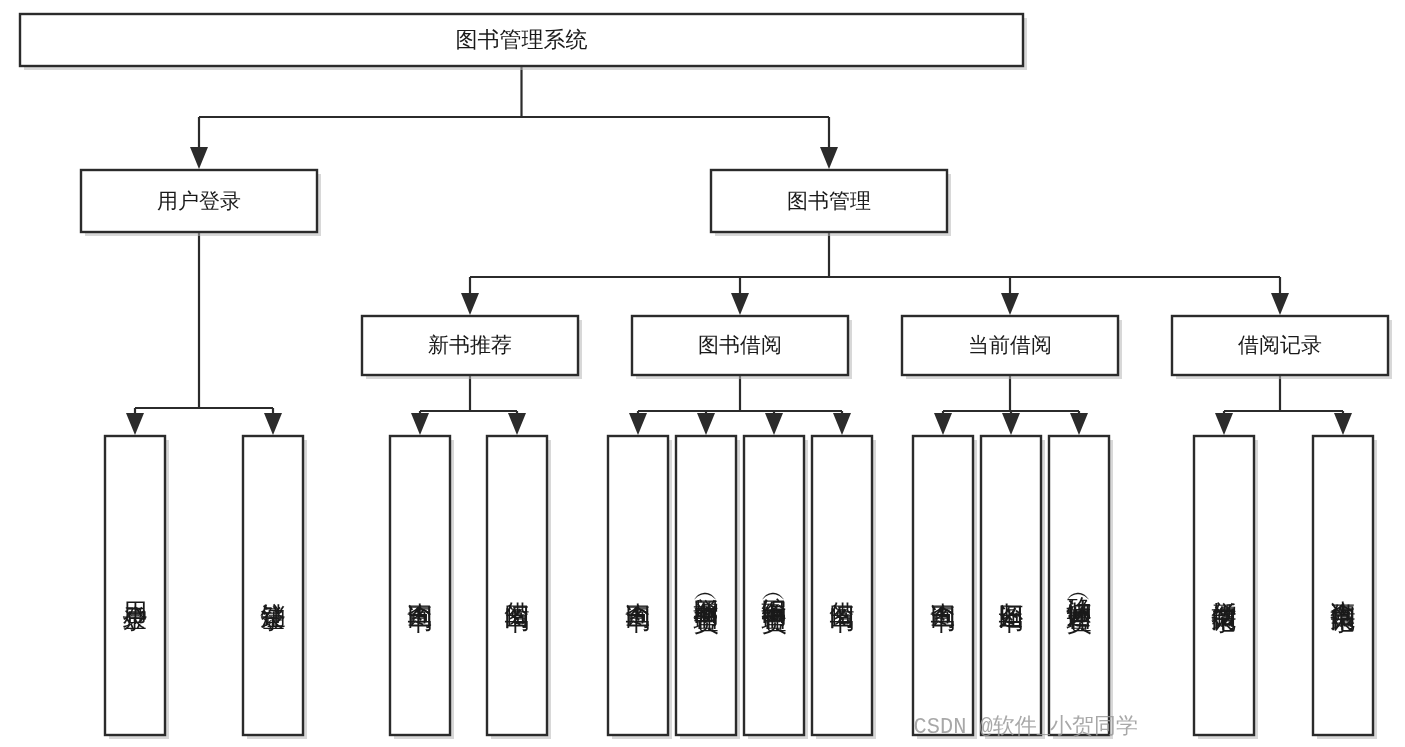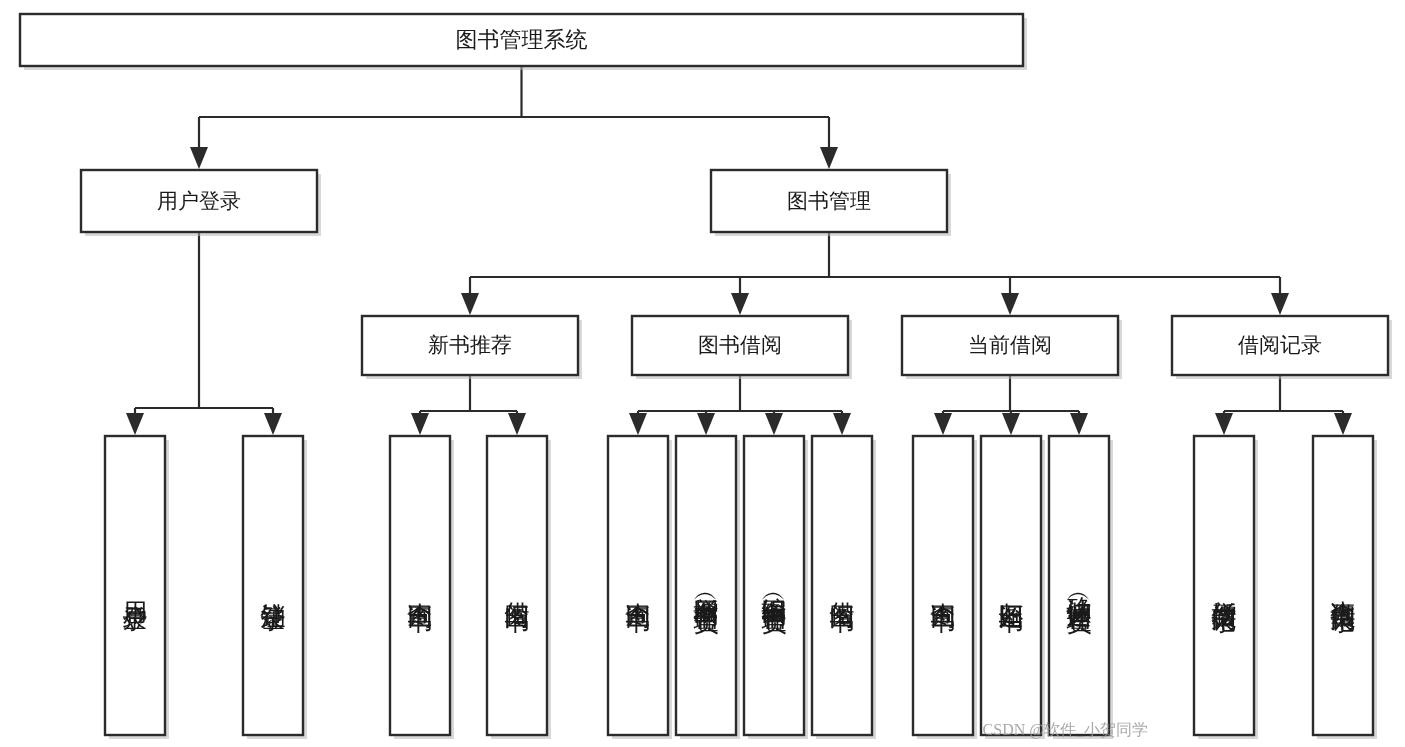--- a/index.html
+++ b/index.html
@@ -11,21 +11,20 @@
     width: 1405px;
     height: 747px;
     font-family: "Liberation Sans", sans-serif;
     overflow: hidden;
   }
   #diagram-root {
     position: relative;
     width: 1148px;
     height: 747px;
     background: #ffffff;
-    padding-left: 10px;
   }
   svg.flow {
     position: absolute;
     top: 0;
     left: 0;
     width: 1405px;
     height: 747px;
   }
   .node-box {
     fill: #ffffff;
@@ -70,22 +69,22 @@
     color: #1a1a1a;
     letter-spacing: 2px;
     text-align: center;
     pointer-events: none;
     white-space: nowrap;
   }
   .watermark {
     position: absolute;
     right: 10px;
     bottom: 6px;
-    font-family: Liberation Serif, serif;
-    font-size: 16px;
+    font-family: Liberation Mono, monospace;
+    font-size: 22px;
     color: #9a9a9a;
     opacity: 0.85;
     white-space: nowrap;
   }
 </style>
 </head>
 <body>
 
 <div id="diagram-root">
   <svg class="flow" viewBox="0 0 1405 747">

